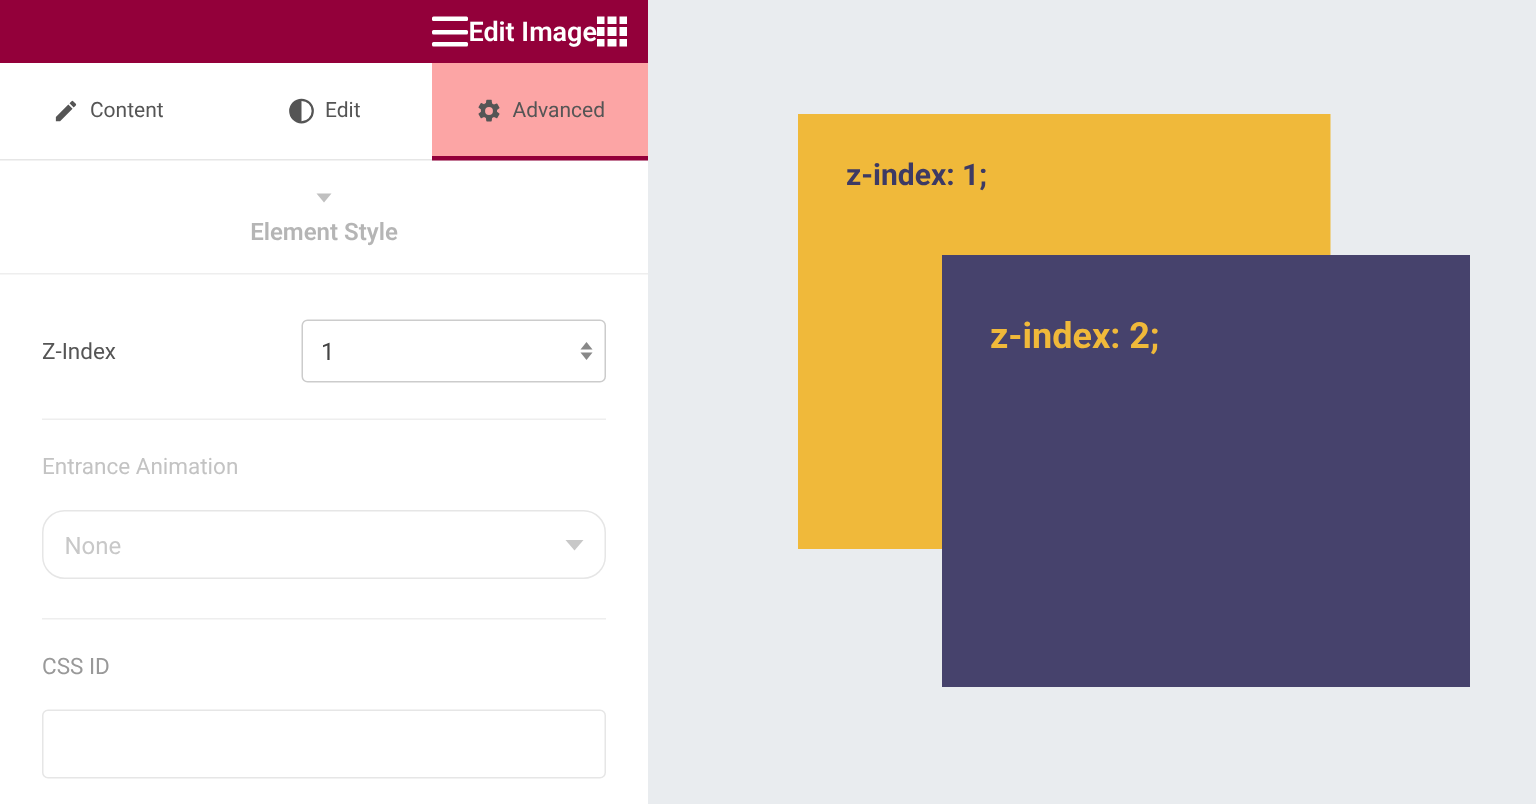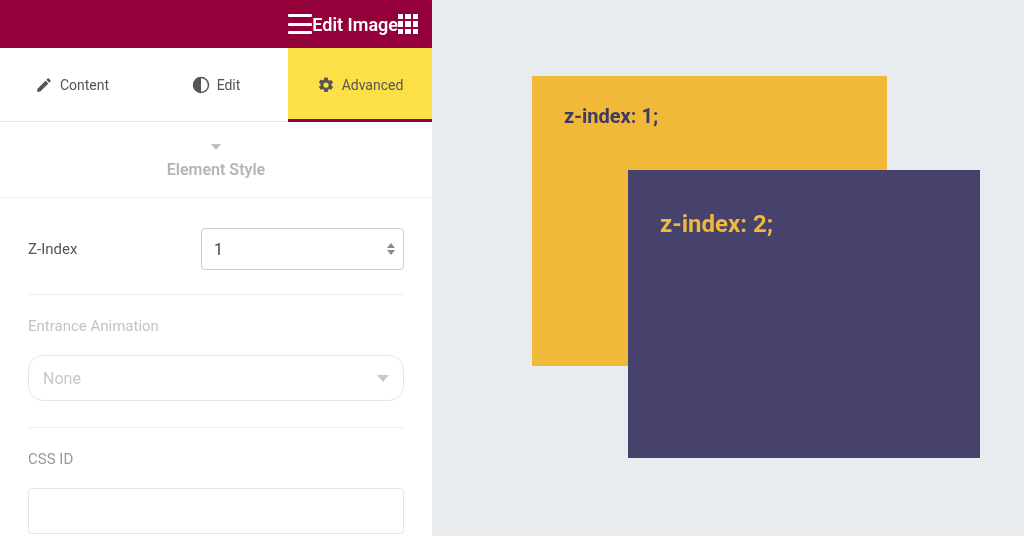--- a/index.html
+++ b/index.html
@@ -55,21 +55,21 @@
       flex-direction: row;
       align-items: center;
       justify-content: center;
       gap: 7px;
       cursor: pointer;
       color: #555;
       font-size: 14px;
       position: relative;
     }
     .tab.active {
-      background: #fde047;
+      background: #fca5a5;
     }
     .tab.active::after {
       content:"";
       position:absolute;
       left:0; right:0; bottom:-1px;
       height:3px;
       background:#93003a;
     }
     .tab .icon { width:18px; height:18px; display:flex; align-items:center; justify-content:center; }
     .tab svg { width:18px; height:18px; fill:#555; }
@@ -87,21 +87,21 @@
       border-bottom:1px solid #eee;
       cursor:pointer;
       flex-direction:column;
     }
     .chev {
       width:0; height:0;
       border-left:5px solid transparent;
       border-right:5px solid transparent;
       border-top:6px solid #c0c0c0;
     }
-    .fields { padding: 20px 28px 0; }
+    .fields { padding: 20px 28px 17px; }
     .field-row {
       display:flex;
       align-items:center;
       padding: 10px 0 24px;
       border-bottom:1px solid #eee;
     }
     .field-label {
       flex: 0 0 46%;
       color:#555;
       font-size:15px;

